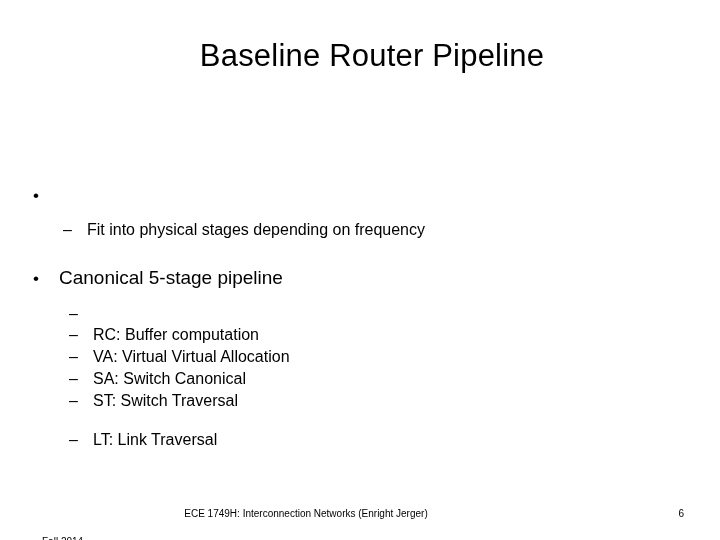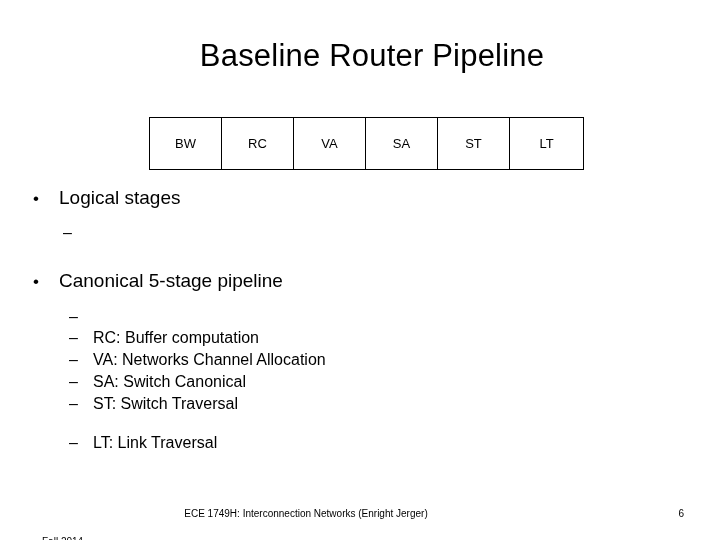--- a/index.html
+++ b/index.html
@@ -119,44 +119,32 @@
     color: #000000;
   }
 </style>
 </head>
 <body>
 
 <div class="slide">
 
   <div class="slide-title">Baseline Router Pipeline</div>
 
-  <table class="pipeline-table">
-    <tbody>
-        <tr>
-      <td>BW</td>
-      <td>RC</td>
-      <td>VA</td>
-      <td>SA</td>
-      <td>ST</td>
-      <td class="wide">LT</td>
-    </tr>
-  </tbody>
-    </table>
 
   <div class="body-content">
 
     <div class="bullet-l1">
       <span class="marker">•</span>
-      <span>Logical stages</span>
     </div>
 
     <div class="gap-sm"></div>
 
     <div class="bullet-l2">
       <span class="marker">–</span>
+      <span>Fit into physical stages depending on frequency</span>
     </div>
 
     <div class="gap-lg"></div>
 
     <div class="bullet-l1">
       <span class="marker">•</span>
       <span>Canonical 5-stage pipeline</span>
     </div>
 
     <div class="gap-sm"></div>
@@ -165,21 +153,21 @@
       <span class="marker">–</span>
     </div>
 
     <div class="bullet-l2 indent-extra">
       <span class="marker">–</span>
       <span>RC: Buffer computation</span>
     </div>
 
     <div class="bullet-l2 indent-extra">
       <span class="marker">–</span>
-      <span>VA: Networks Channel Allocation</span>
+      <span>VA: Virtual Virtual Allocation</span>
     </div>
 
     <div class="bullet-l2 indent-extra">
       <span class="marker">–</span>
       <span>SA: Switch Canonical</span>
     </div>
 
     <div class="bullet-l2 indent-extra">
       <span class="marker">–</span>
       <span>ST: Switch Traversal</span>

